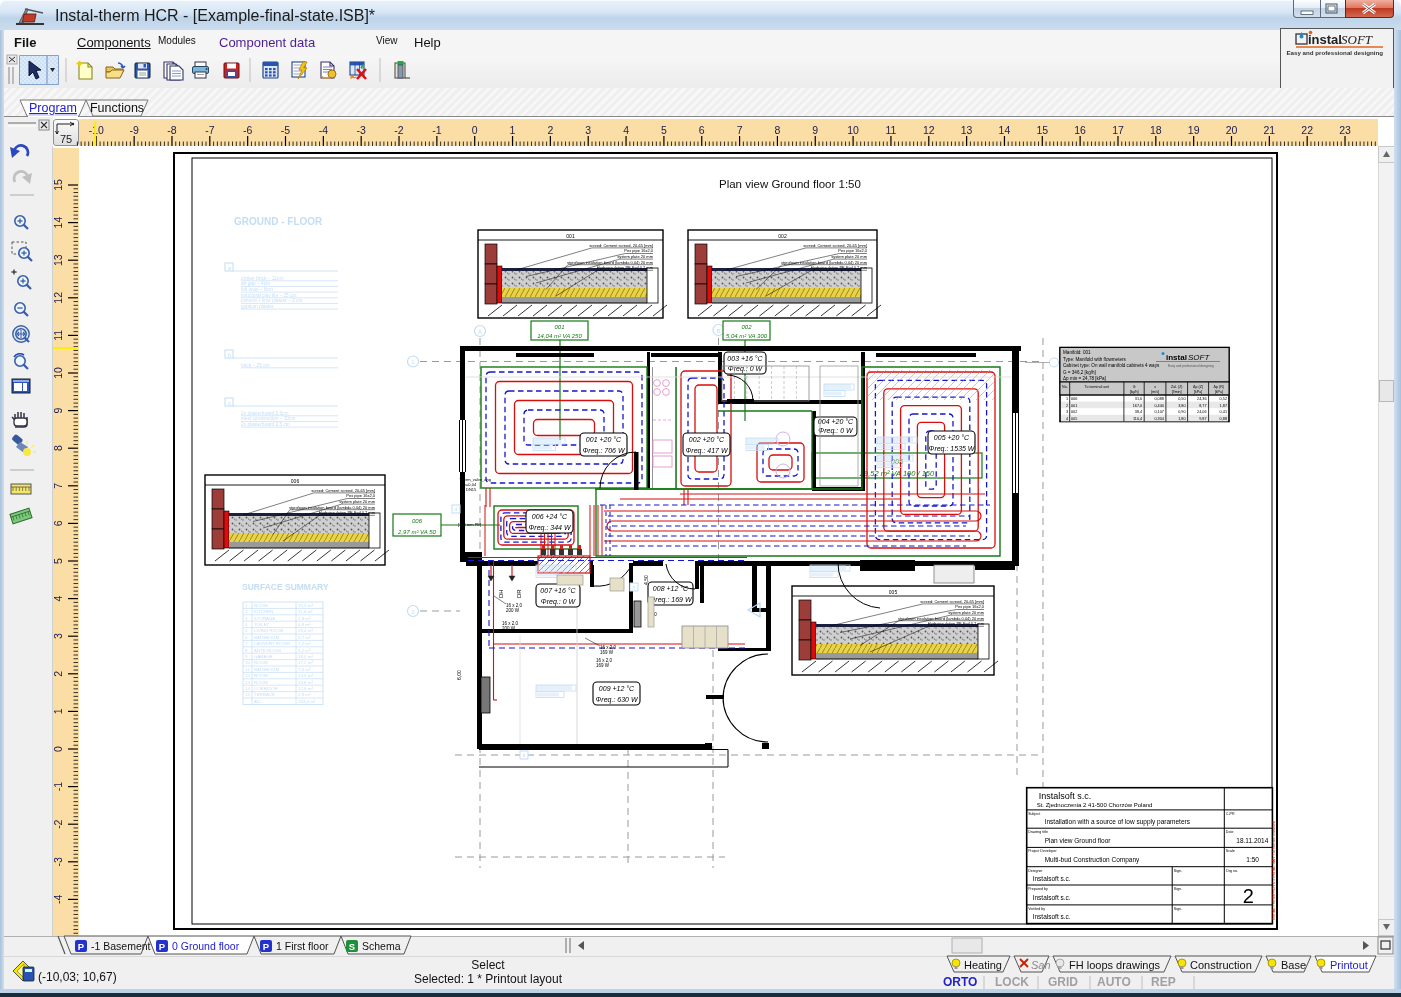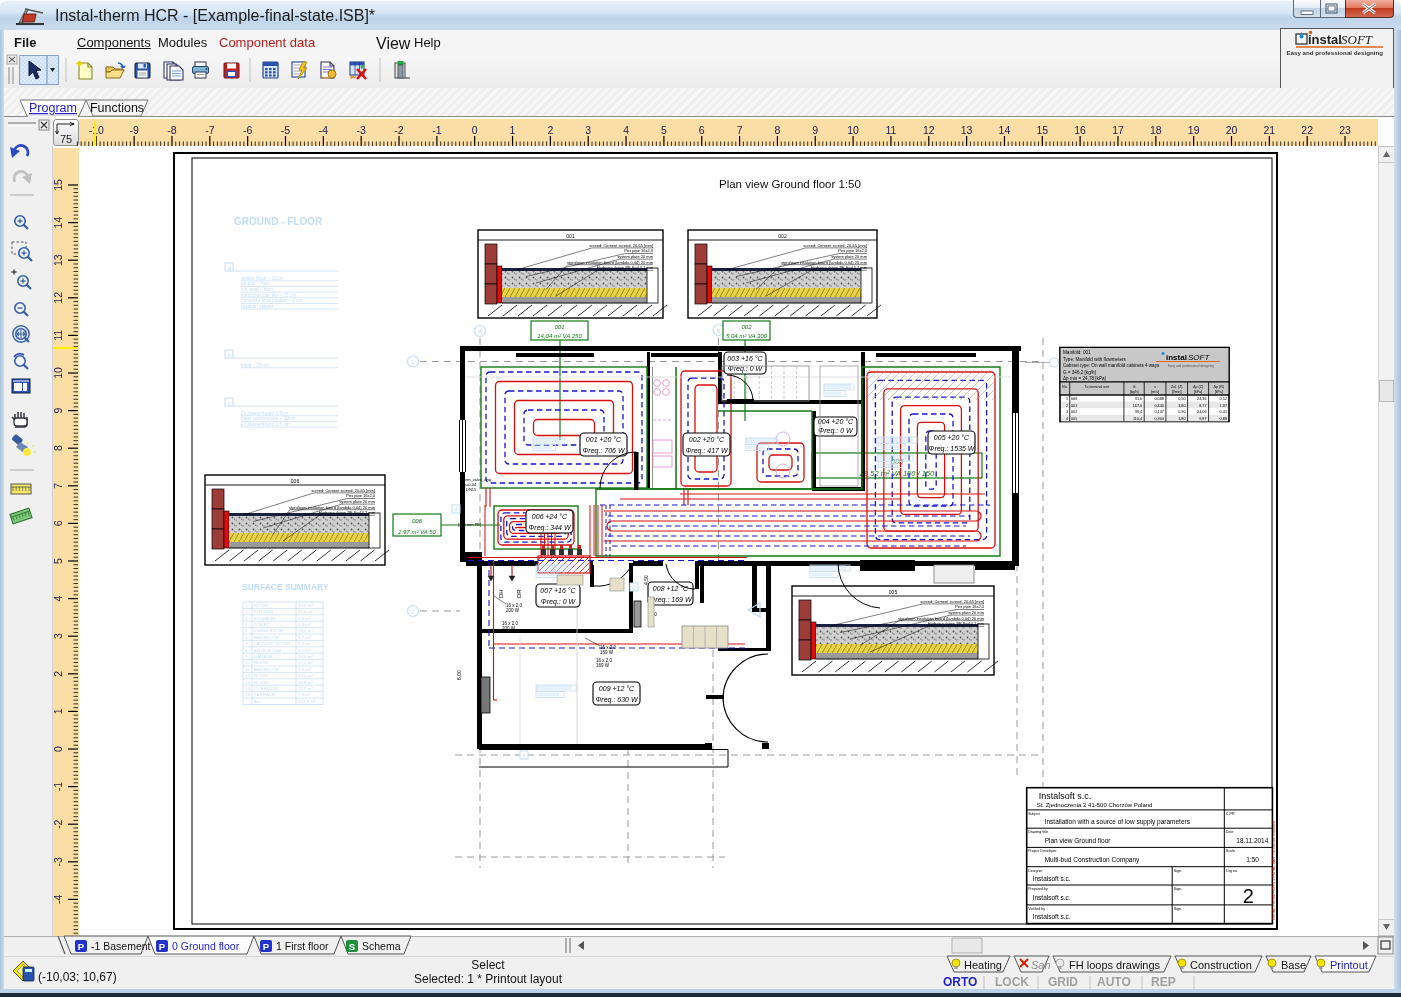--- a/index.html
+++ b/index.html
@@ -27,24 +27,24 @@
  <g stroke="#552222" stroke-width="0.7">
       <line x1="70" y1="4" x2="82" y2="13"></line>
       <line x1="82" y1="4" x2="70" y2="13"></line>
     </g>
 </svg>
 
 <div class="abs" style="left:4px;top:30px;width:1276px;height:26px;background:#f5f5f5;border-bottom:1px solid #e0e0e0;"></div>
 <div class="abs" style="left:14px;top:35px;font-size:13px;color:#111;font-weight:bold;">File</div>
 <div class="abs" style="left:45px;top:35px;font-size:13px;color:#6d28d9;margin-top:22px;">Edit</div>
 <div class="abs" style="left:77px;top:35px;font-size:13px;color:#111;text-decoration:underline;">Components</div>
-<div class="abs" style="left:158px;top:35px;font-size:13px;color:#111;">Modules</div>
-<div class="abs" style="left:219px;top:35px;font-size:13px;color:#b91c1c;">Component data</div>
+<div class="abs" style="left:158px;top:35px;font-size:10px;color:#111;">Modules</div>
+<div class="abs" style="left:219px;top:35px;font-size:13px;color:#4c1d95;">Component data</div>
 <div class="abs" style="left:323px;top:35px;font-size:13px;color:#111;margin-top:28px;">Options</div>
-<div class="abs" style="left:376px;top:35px;font-size:16px;color:#111;">View</div>
+<div class="abs" style="left:376px;top:35px;font-size:10px;color:#111;">View</div>
 <div class="abs" style="left:414px;top:35px;font-size:13px;color:#111;text-align:center;">Help</div>
 
 <div class="abs" style="left:1280px;top:28px;width:114px;height:73px;background:#f2f2f2;border:1px solid #555;box-sizing:border-box;"></div>
 <svg class="abs" style="left:1281px;top:29px" width="112" height="40" viewBox="0 0 112 40">
  <rect x="15" y="5" width="11" height="10" fill="none" stroke="#333" stroke-width="1.3"></rect>
  <path d="M20.5,3 q2.5,3.5 0,6 q-2.5,-2.5 0,-6" fill="#1b8bd0"></path>
     <circle cx="20.5" cy="7.5" r="2" fill="#1b8bd0"></circle>
  <circle cx="29.5" cy="3.5" r="1.8" fill="#e06010"></circle>
  <text x="27" y="14.5" font-family="Liberation Sans,sans-serif" font-size="13" font-weight="bold" fill="#222">instal</text>
  <text x="60" y="14.5" font-family="Liberation Serif,serif" font-size="13" font-style="italic" fill="#222">SOFT</text>

